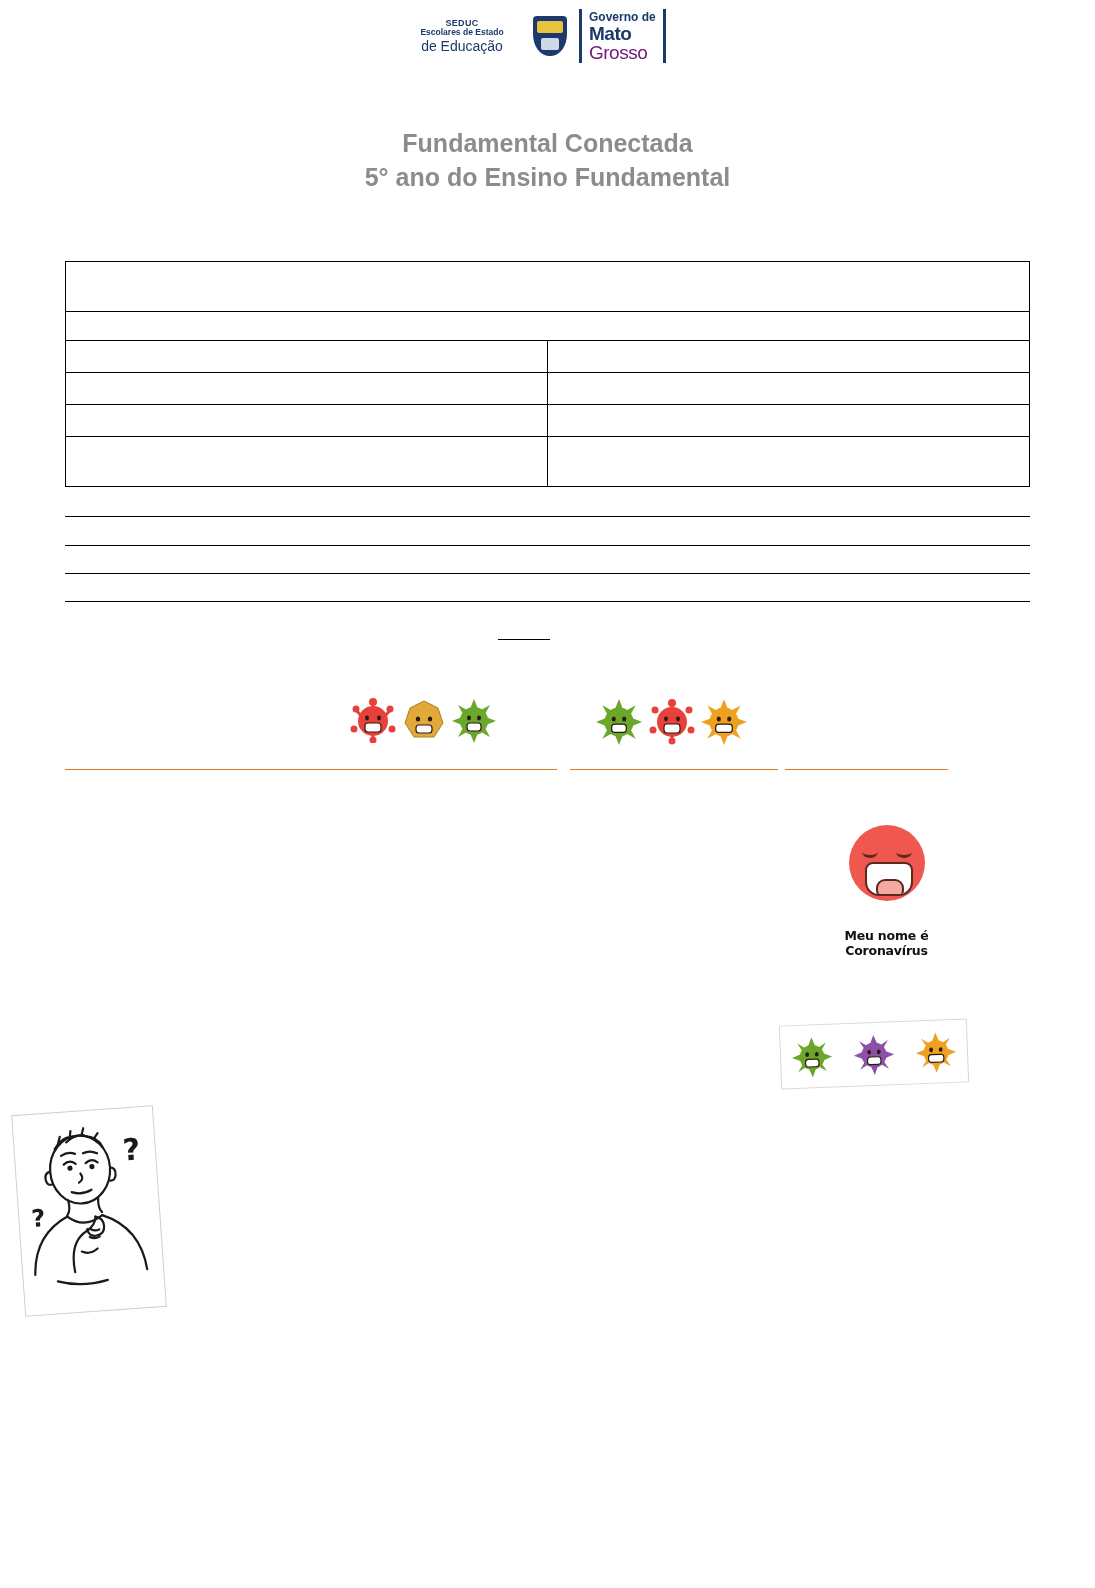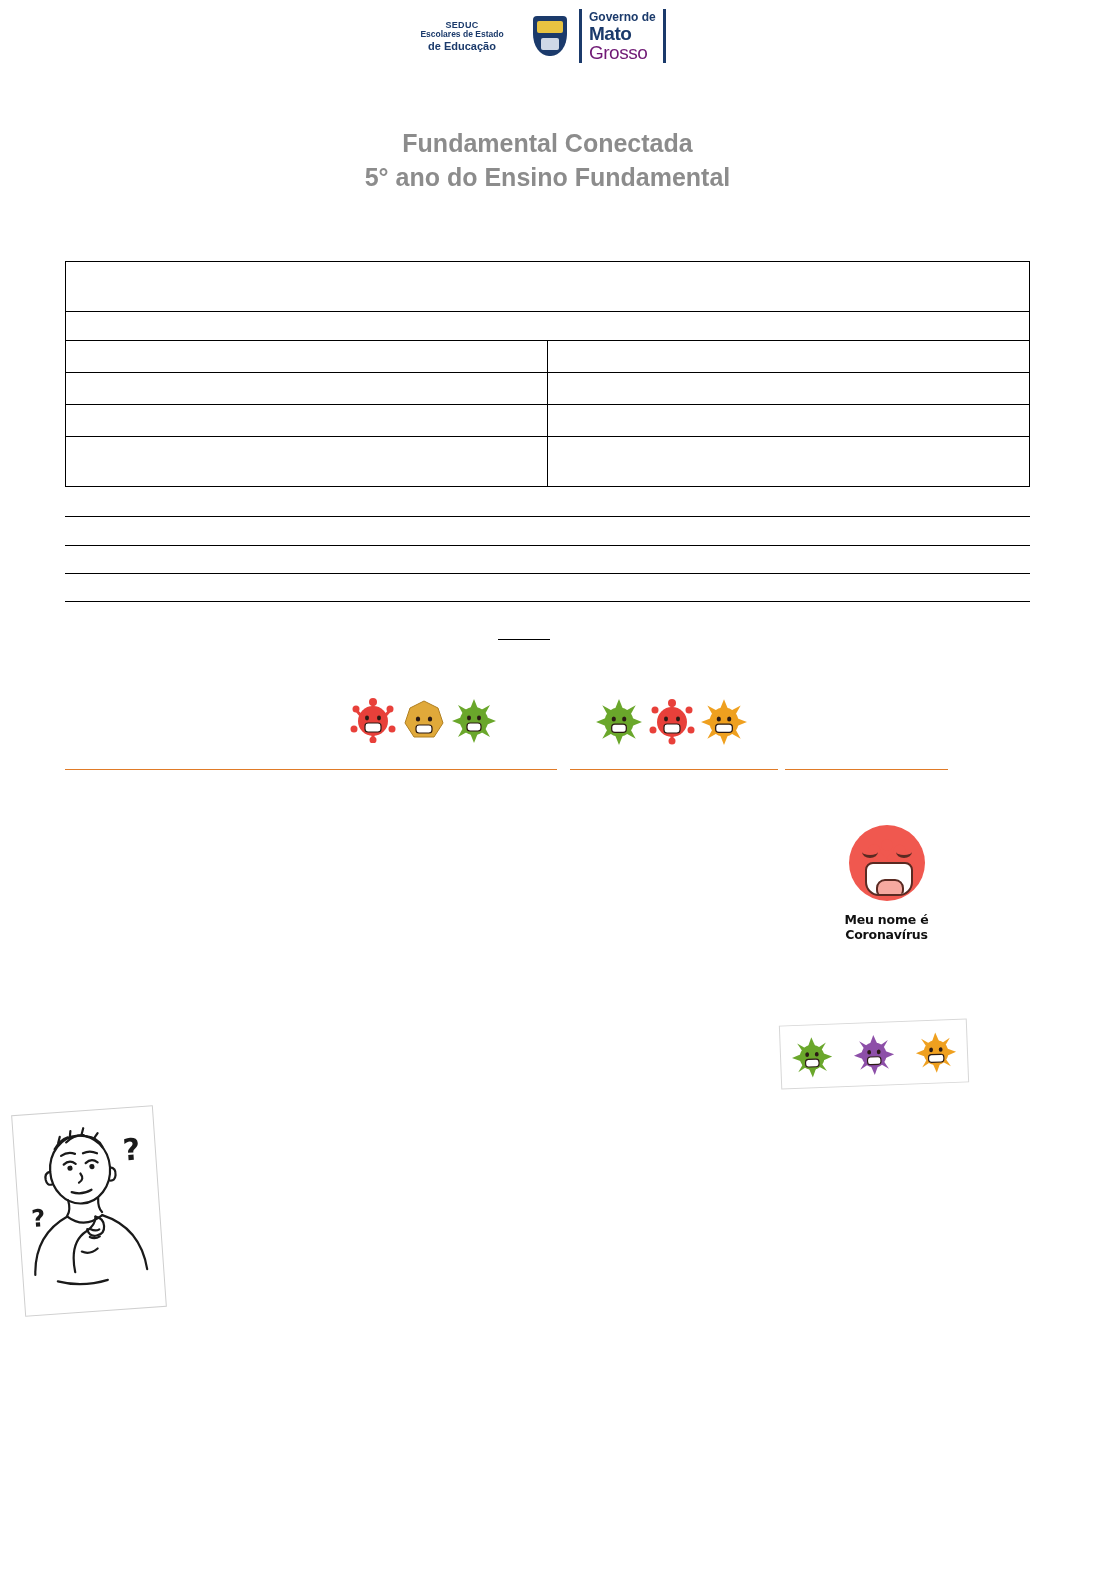--- a/index.html
+++ b/index.html
@@ -41,22 +41,22 @@
   .logo-seduc .l1 {
     font-size: 9px;
     font-weight: bold;
     letter-spacing: .3px;
   }
   .logo-seduc .l2 {
     font-size: 8.5px;
     font-weight: bold;
   }
   .logo-seduc .l3 {
-    font-size: 11px;
-    font-weight: bold;
+    font-size: 14px;
+    font-weight: normal;
   }
   .logo-brasao {
     width: 46px;
     height: 50px;
     position: relative;
     display: flex;
     align-items: center;
     justify-content: center;
   }
   .brasao-shield {
@@ -243,21 +243,21 @@
   }
   .corona-tongue {
     position: absolute;
     left: 9px; bottom: -5px;
     width: 24px; height: 16px;
     background: #f6a9a0;
     border: 2px solid #5a2a22;
     border-radius: 9px;
   }
   .corona-caption {
-    margin-top: 0;
+    margin-top: 16px;
     font-family: "DejaVu Sans", sans-serif;
     font-size: 12.5px;
     font-weight: bold;
     letter-spacing: -.2px;
     color: #111;
   }
 
   
   .virus-strip {
     position: absolute;

